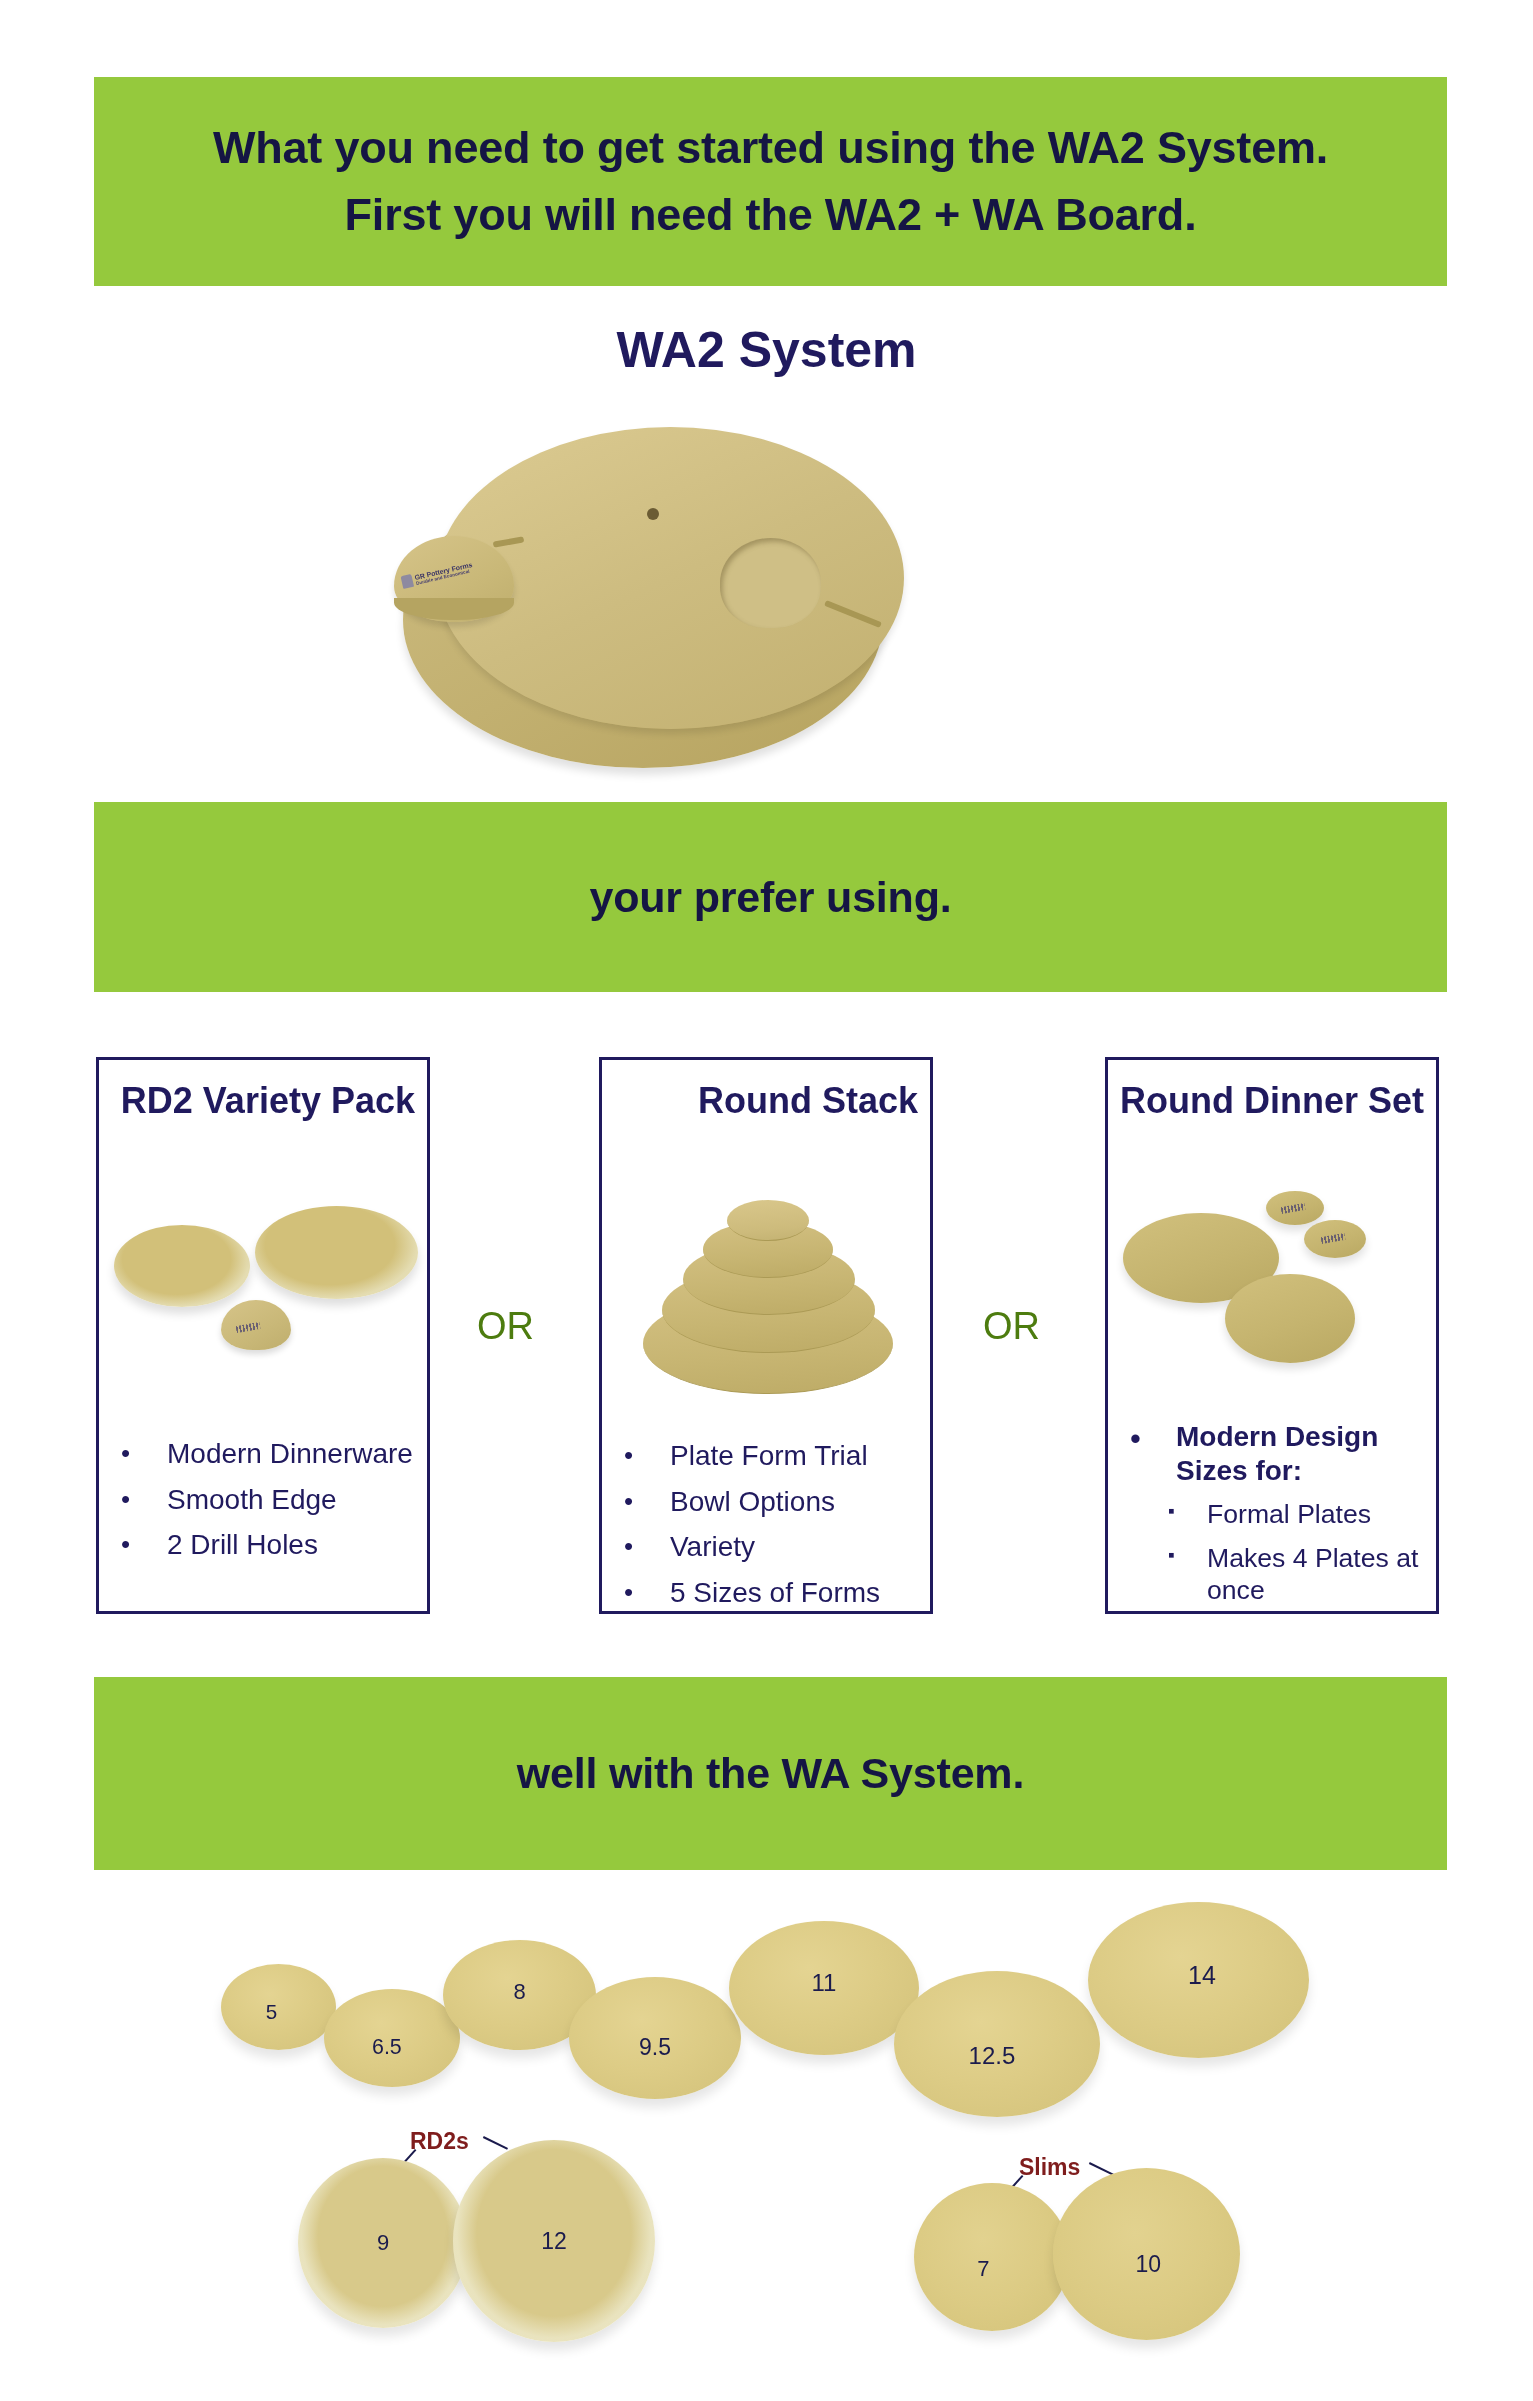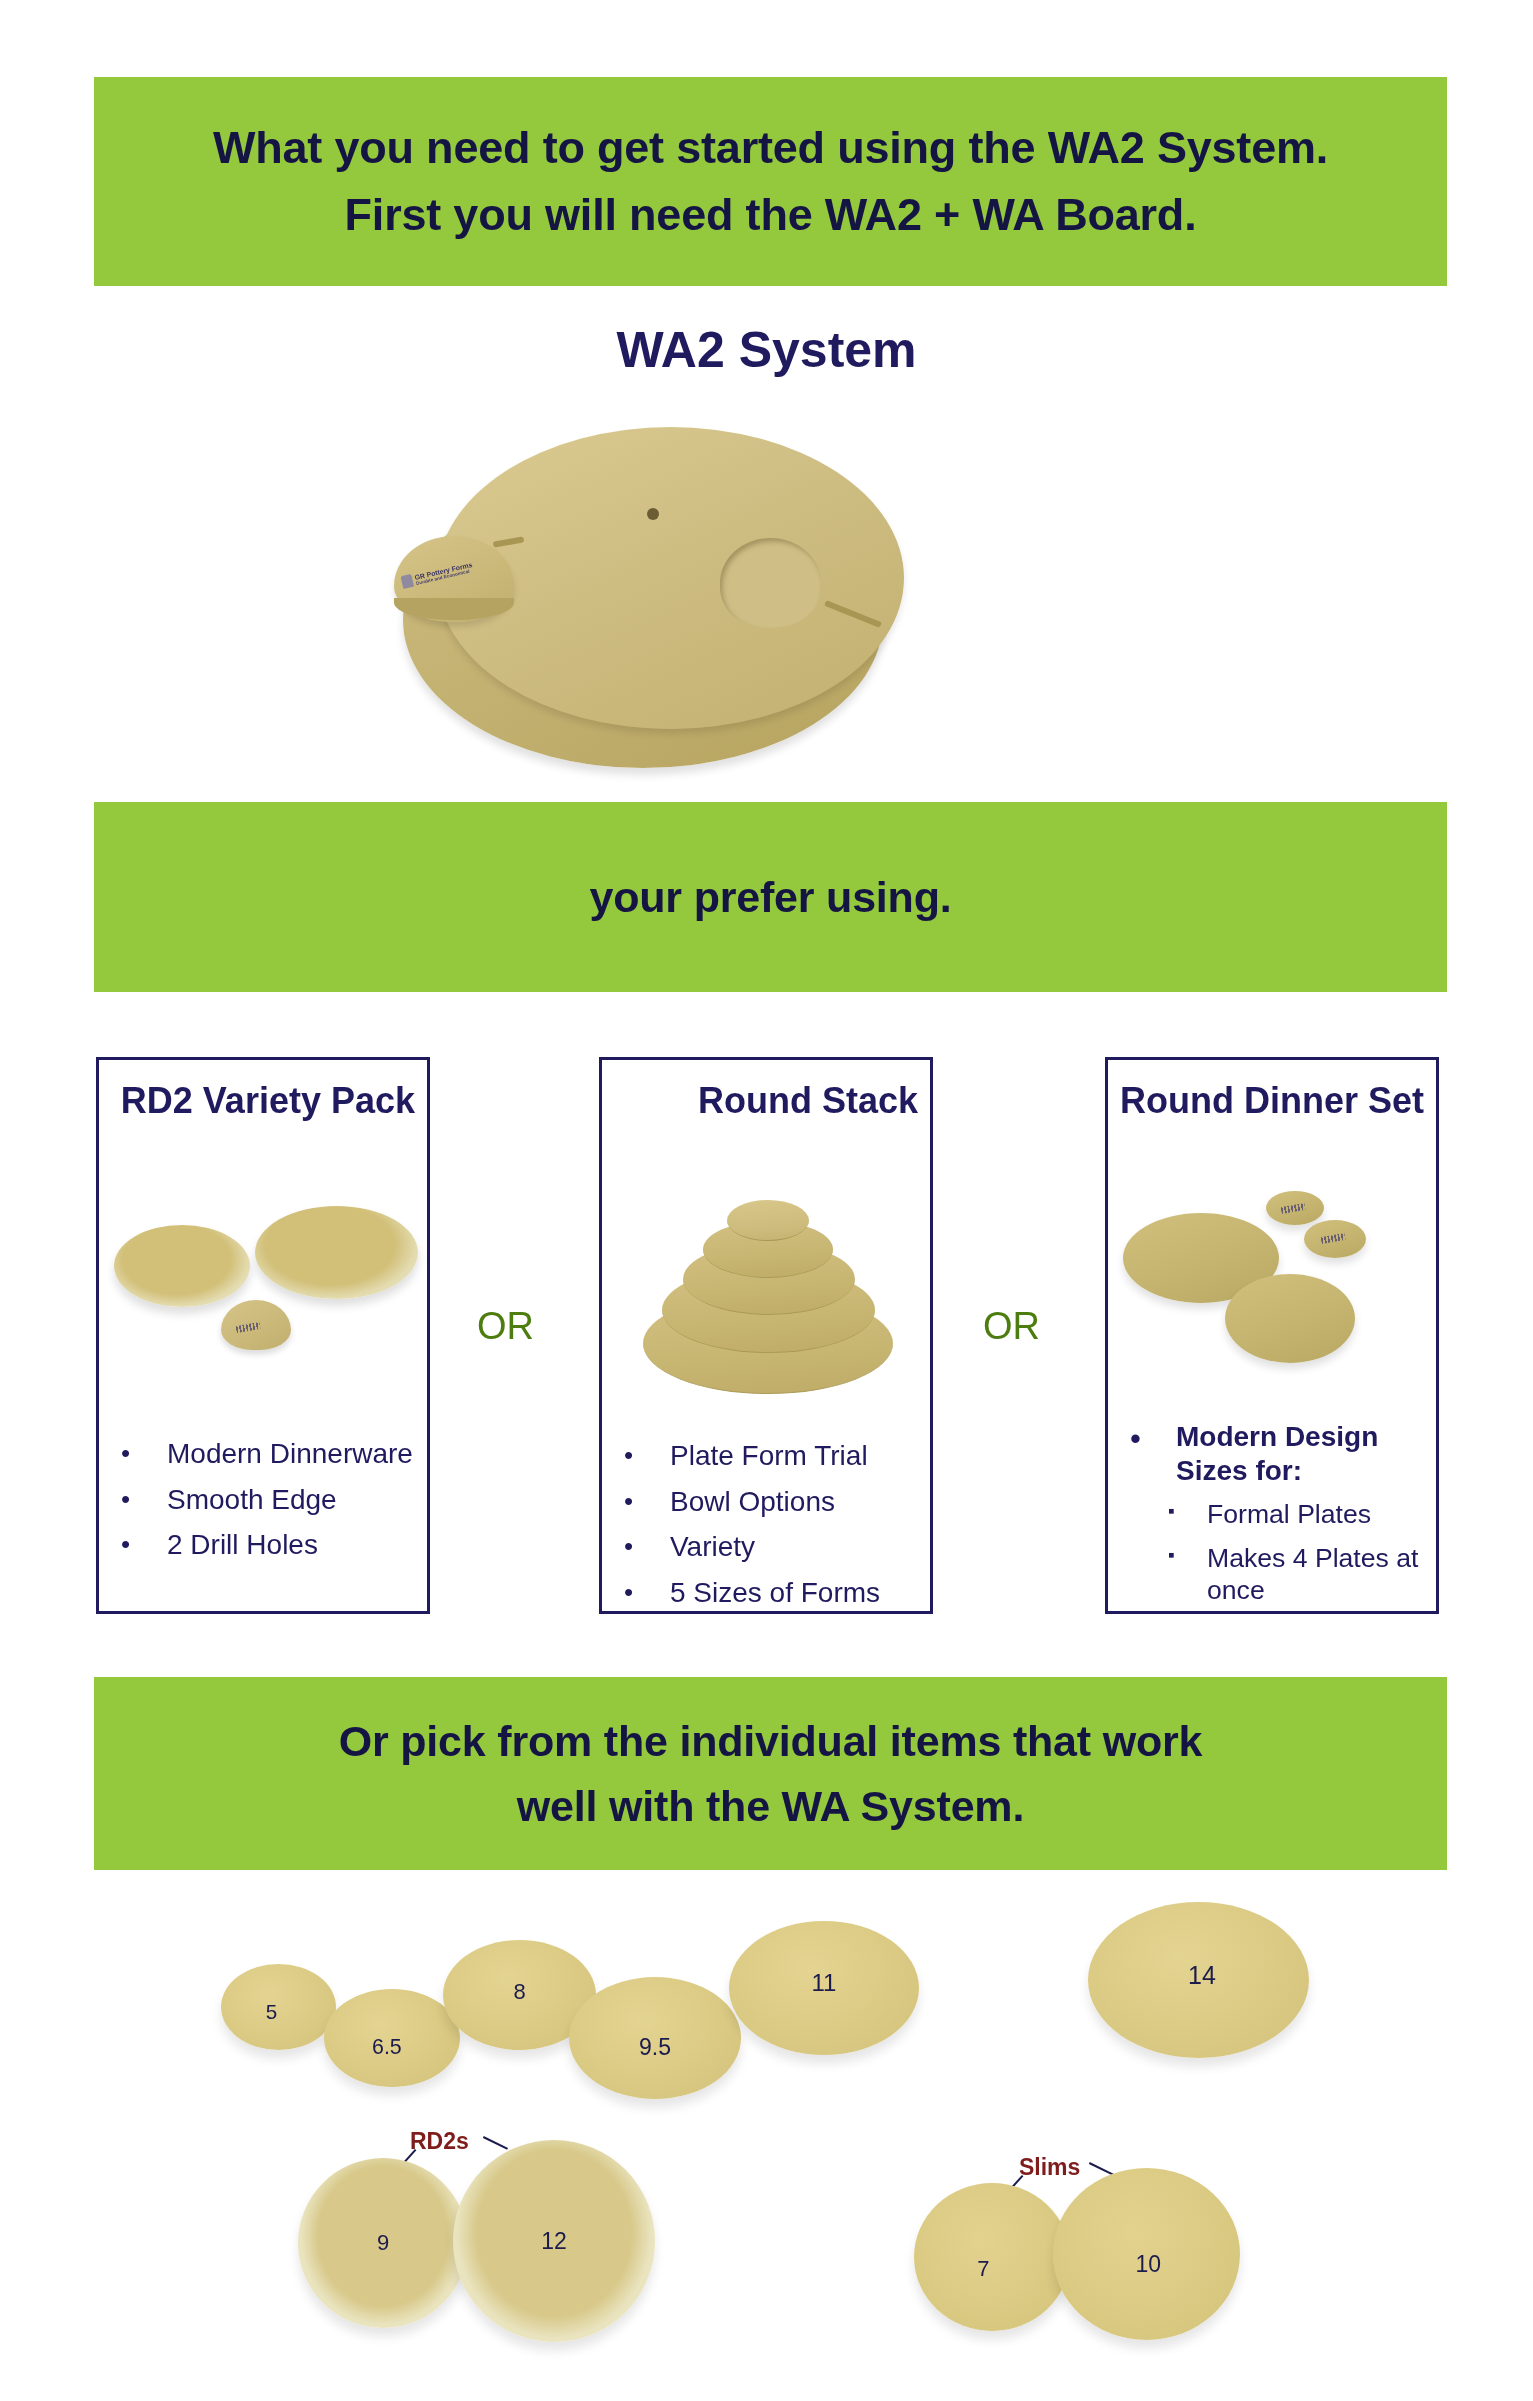--- a/index.html
+++ b/index.html
@@ -461,40 +461,42 @@
           <span class="txt">Makes 4 Plates at once</span>
         </div>
       </div>
     </div>
   </div>
 
   <div class="or-label" id="or-1">OR</div>
   <div class="or-label" id="or-2">OR</div>
 
   <div class="banner" id="banner-3">
-    <div class="banner-line">Or pick from the individual items that work</div>
     <div class="banner-line">well with the WA System.</div>
   </div>
 
   <div id="sizes-area">
 
     <div class="size-disc" style="left:221px; top:86px; width:115px; height:86px;">
       <span class="lbl" style="font-size:20.6px; transform:translate(-6.9px,5.1px);">5</span>
     </div>
     <div class="size-disc" style="left:324px; top:111px; width:136px; height:98px;">
       <span class="lbl" style="font-size:21.4px; transform:translate(-5.1px,8.6px);">6.5</span>
     </div>
     <div class="size-disc" style="left:443px; top:62px; width:153px; height:110px;">
       <span class="lbl" style="font-size:22px; transform:translate(0,-3.4px);">8</span>
     </div>
     <div class="size-disc" style="left:569px; top:99px; width:172px; height:122px;">
       <span class="lbl" style="font-size:23px; transform:translate(0,8.6px);">9.5</span>
     </div>
     <div class="size-disc" style="left:729px; top:43px; width:190px; height:134px;">
       <span class="lbl" style="font-size:24px; transform:translate(0,-5.1px);">11</span>
+    </div>
+    <div class="size-disc" style="left:894px; top:93px; width:206px; height:146px;">
+      <span class="lbl" style="font-size:24px; transform:translate(-5.1px,12px);">12.5</span>
     </div>
     <div class="size-disc" style="left:1088px; top:24px; width:221px; height:156px;">
       <span class="lbl" style="font-size:25px; transform:translate(3.4px,-5.1px);">14</span>
     </div>
 
     <div class="leader-group">
       <div class="leader-label" style="left:410px; top:250px;">RD2s</div>
       <div class="leader-line" style="left:388px; top:283px; width:33px; transform:rotate(-48deg);"></div>
       <div class="leader-line" style="left:482px; top:264px; width:27.4px; transform:rotate(26deg);"></div>
     </div>

